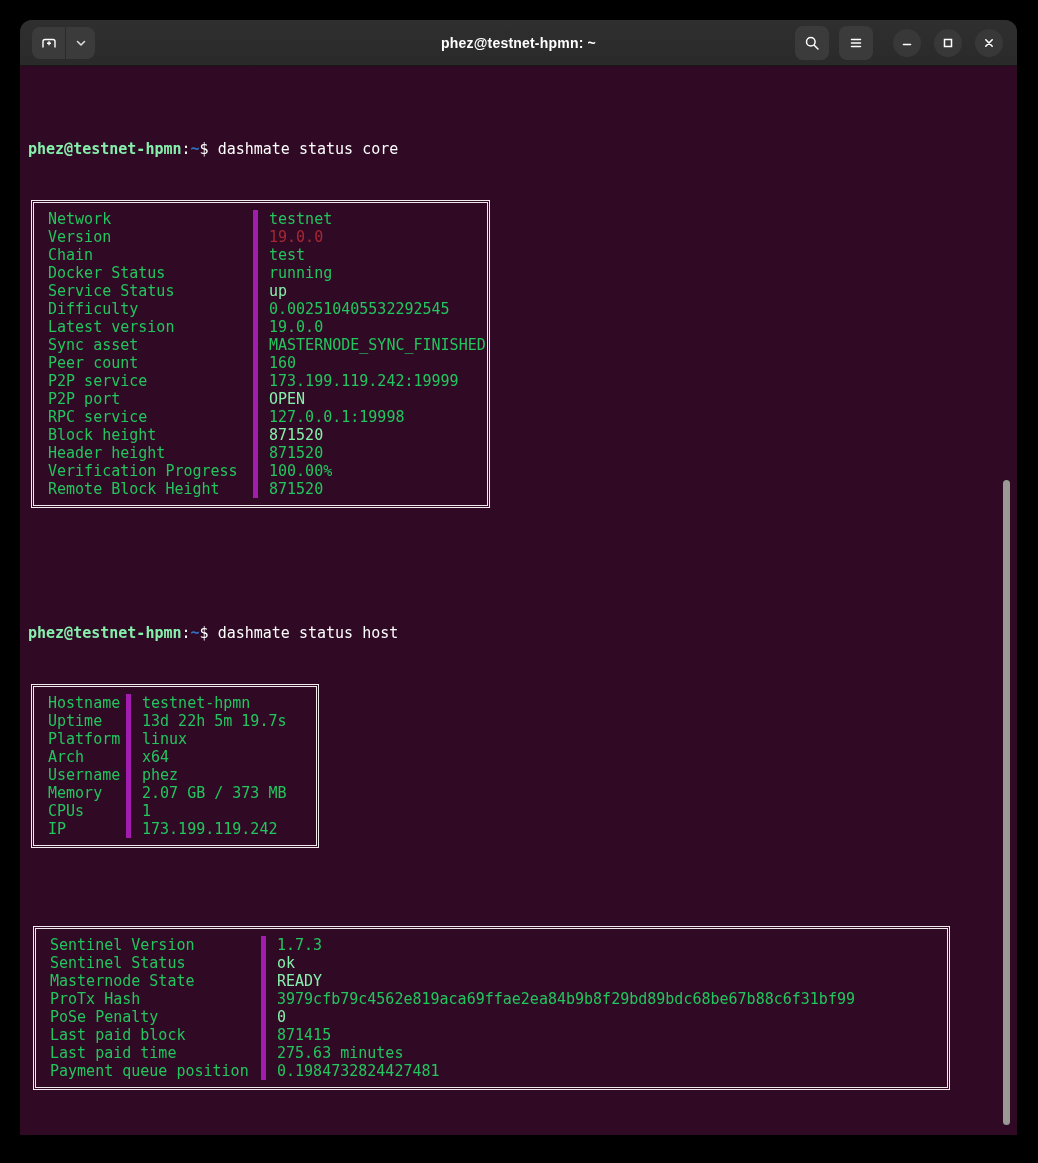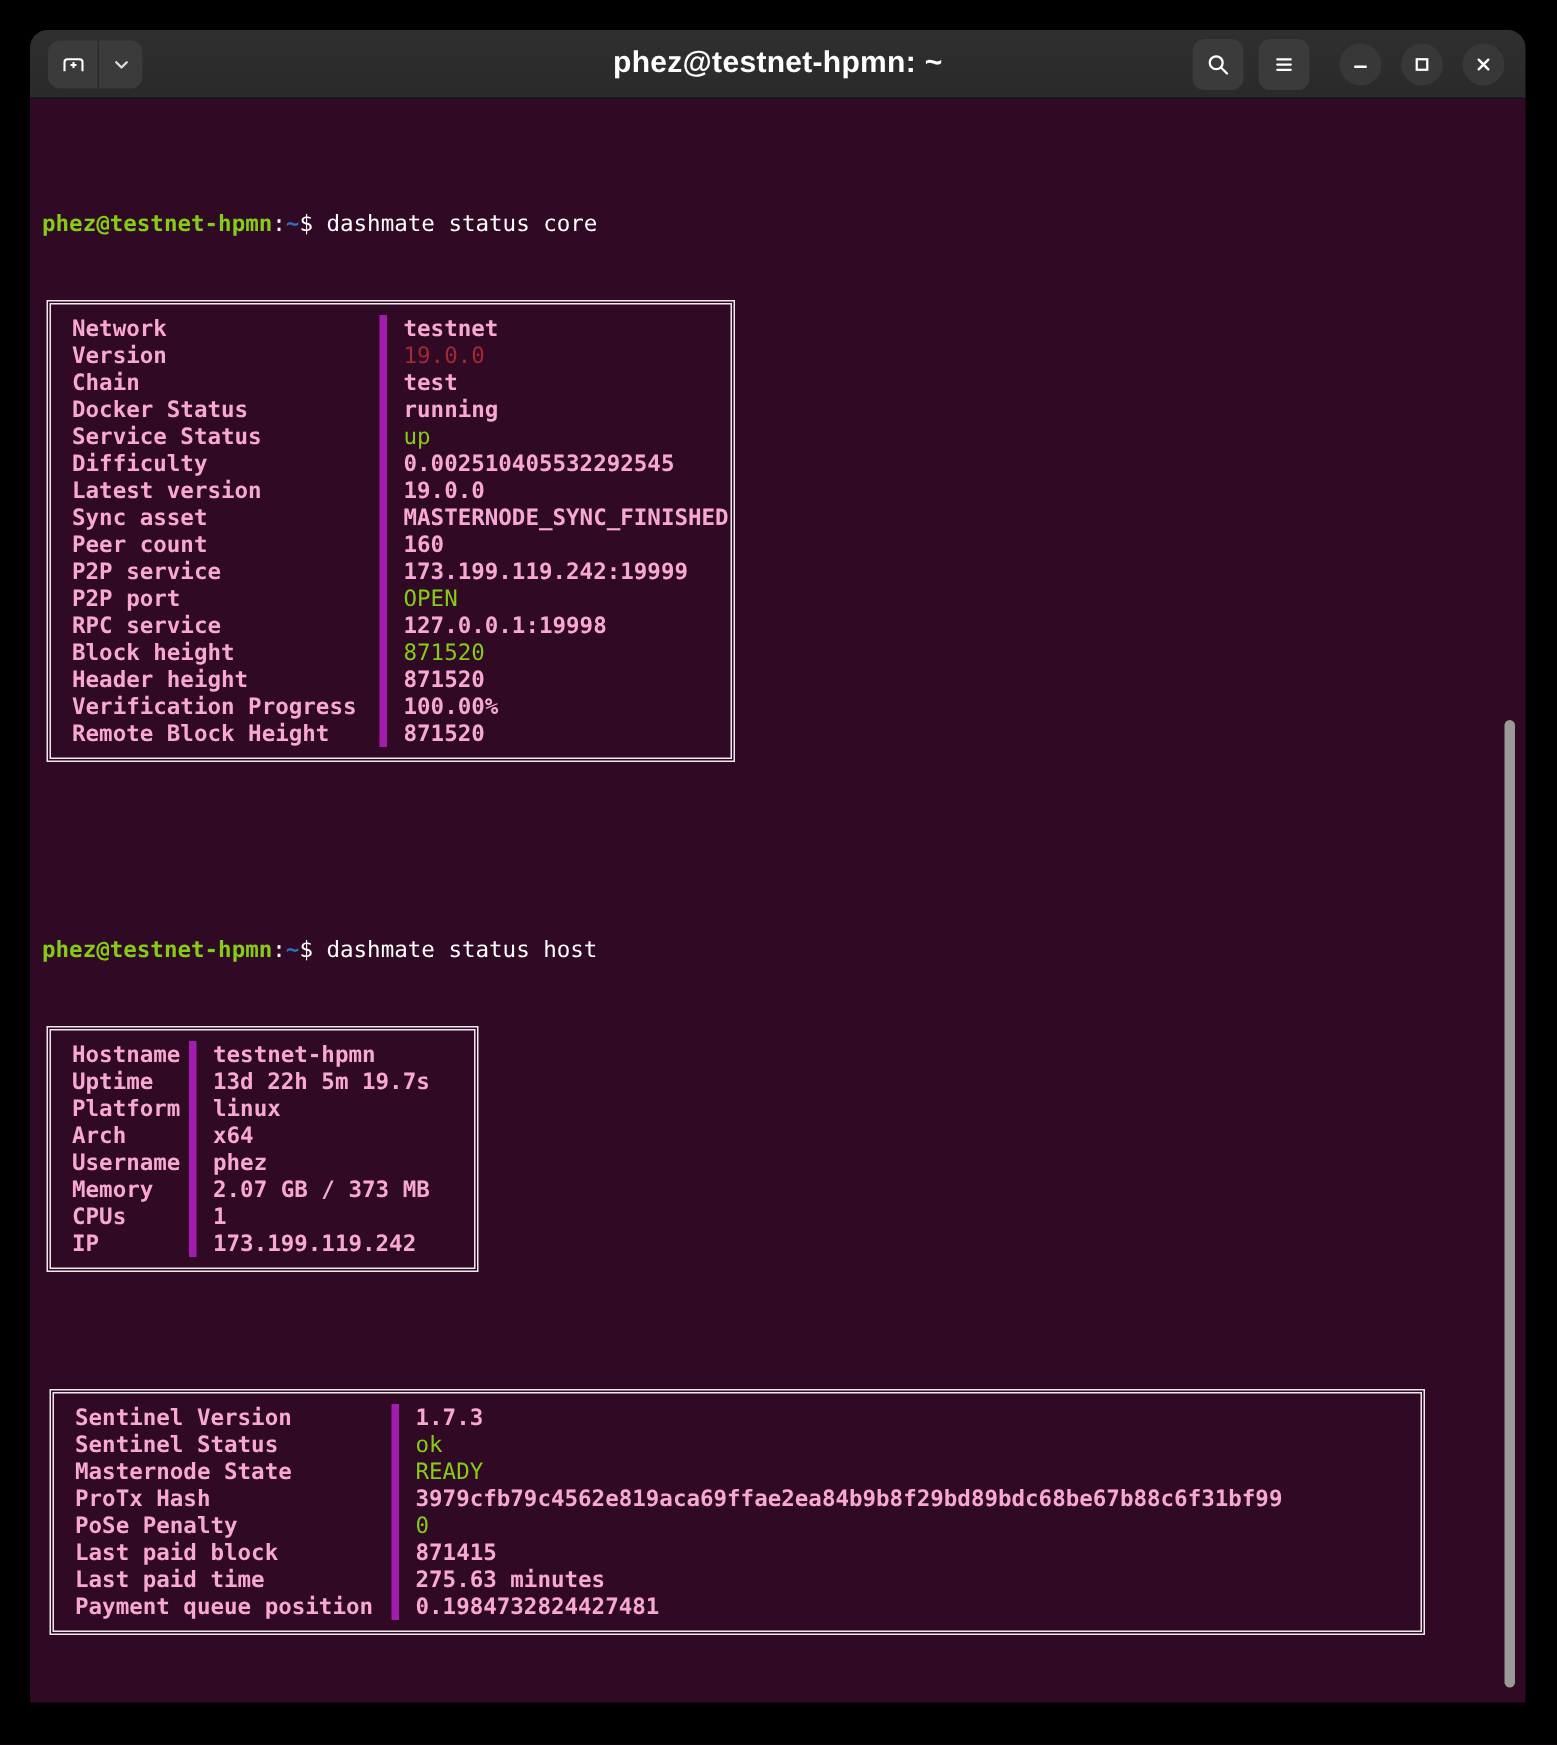--- a/index.html
+++ b/index.html
@@ -14,39 +14,39 @@
     display:flex;align-items:center;position:relative;
     font-family:"Liberation Sans",sans-serif;border-bottom:1px solid #161616;
     box-sizing:border-box;
   }
   .tb-left{display:flex;align-items:center;margin-left:12px;}
   .split-btn{display:flex;background:#3b3b3b;border-radius:8px;overflow:hidden;height:32px;}
   .split-seg{display:flex;align-items:center;justify-content:center;width:33px;height:32px;cursor:pointer;}
   .split-seg + .split-seg{border-left:1px solid #2a2a2a;width:29px;}
   .tb-title{
     position:absolute;left:0;right:0;text-align:center;
-    color:#ffffff;font-weight:bold;font-size:20px;letter-spacing:.2px;pointer-events:none;
+    color:#ffffff;font-weight:bold;font-size:14px;letter-spacing:.2px;pointer-events:none;
   }
   .tb-right{margin-left:auto;display:flex;align-items:center;gap:10px;margin-right:14px;}
   .sq-btn{width:34px;height:34px;border-radius:8px;background:#3b3b3b;display:flex;align-items:center;justify-content:center;cursor:pointer;}
   .circ-btn{width:28px;height:28px;border-radius:50%;background:#383838;display:flex;align-items:center;justify-content:center;cursor:pointer;}
   .wingroup{display:flex;align-items:center;gap:13px;margin-left:10px;}
   .icon svg{display:block;}
   
   .content{
     position:relative;height:1069px;box-sizing:border-box;
     padding:2px 8px 0 8px;overflow:hidden;
     font-family:"DejaVu Sans Mono","Liberation Mono",monospace;
     font-size:15px;line-height:18px;color:#ffffff;
     white-space:pre;
   }
   .line{height:18px;}
   .bold{font-weight:bold;}
-  .c-white{color:#f9a8d4;font-weight:bold;}
-  .c-green{color:#84cc16;}
+  .c-white{color:#22c55e;}
+  .c-green{color:#86efac;}
   .c-dimred{color:#a52834;}
   .c-blue{color:#2f6fc0;}
   .kvtable{
     border:3px double #efe9ec;box-sizing:border-box;
     padding:7px 0;
   }
   .t-core{margin:6px 0 0 3px;width:459px;}
   .t-host{margin:6px 0 0 3px;width:288px;}
   .t-mn{margin:6px 0 0 5px;width:917px;}
   .trow{display:flex;height:18px;}

